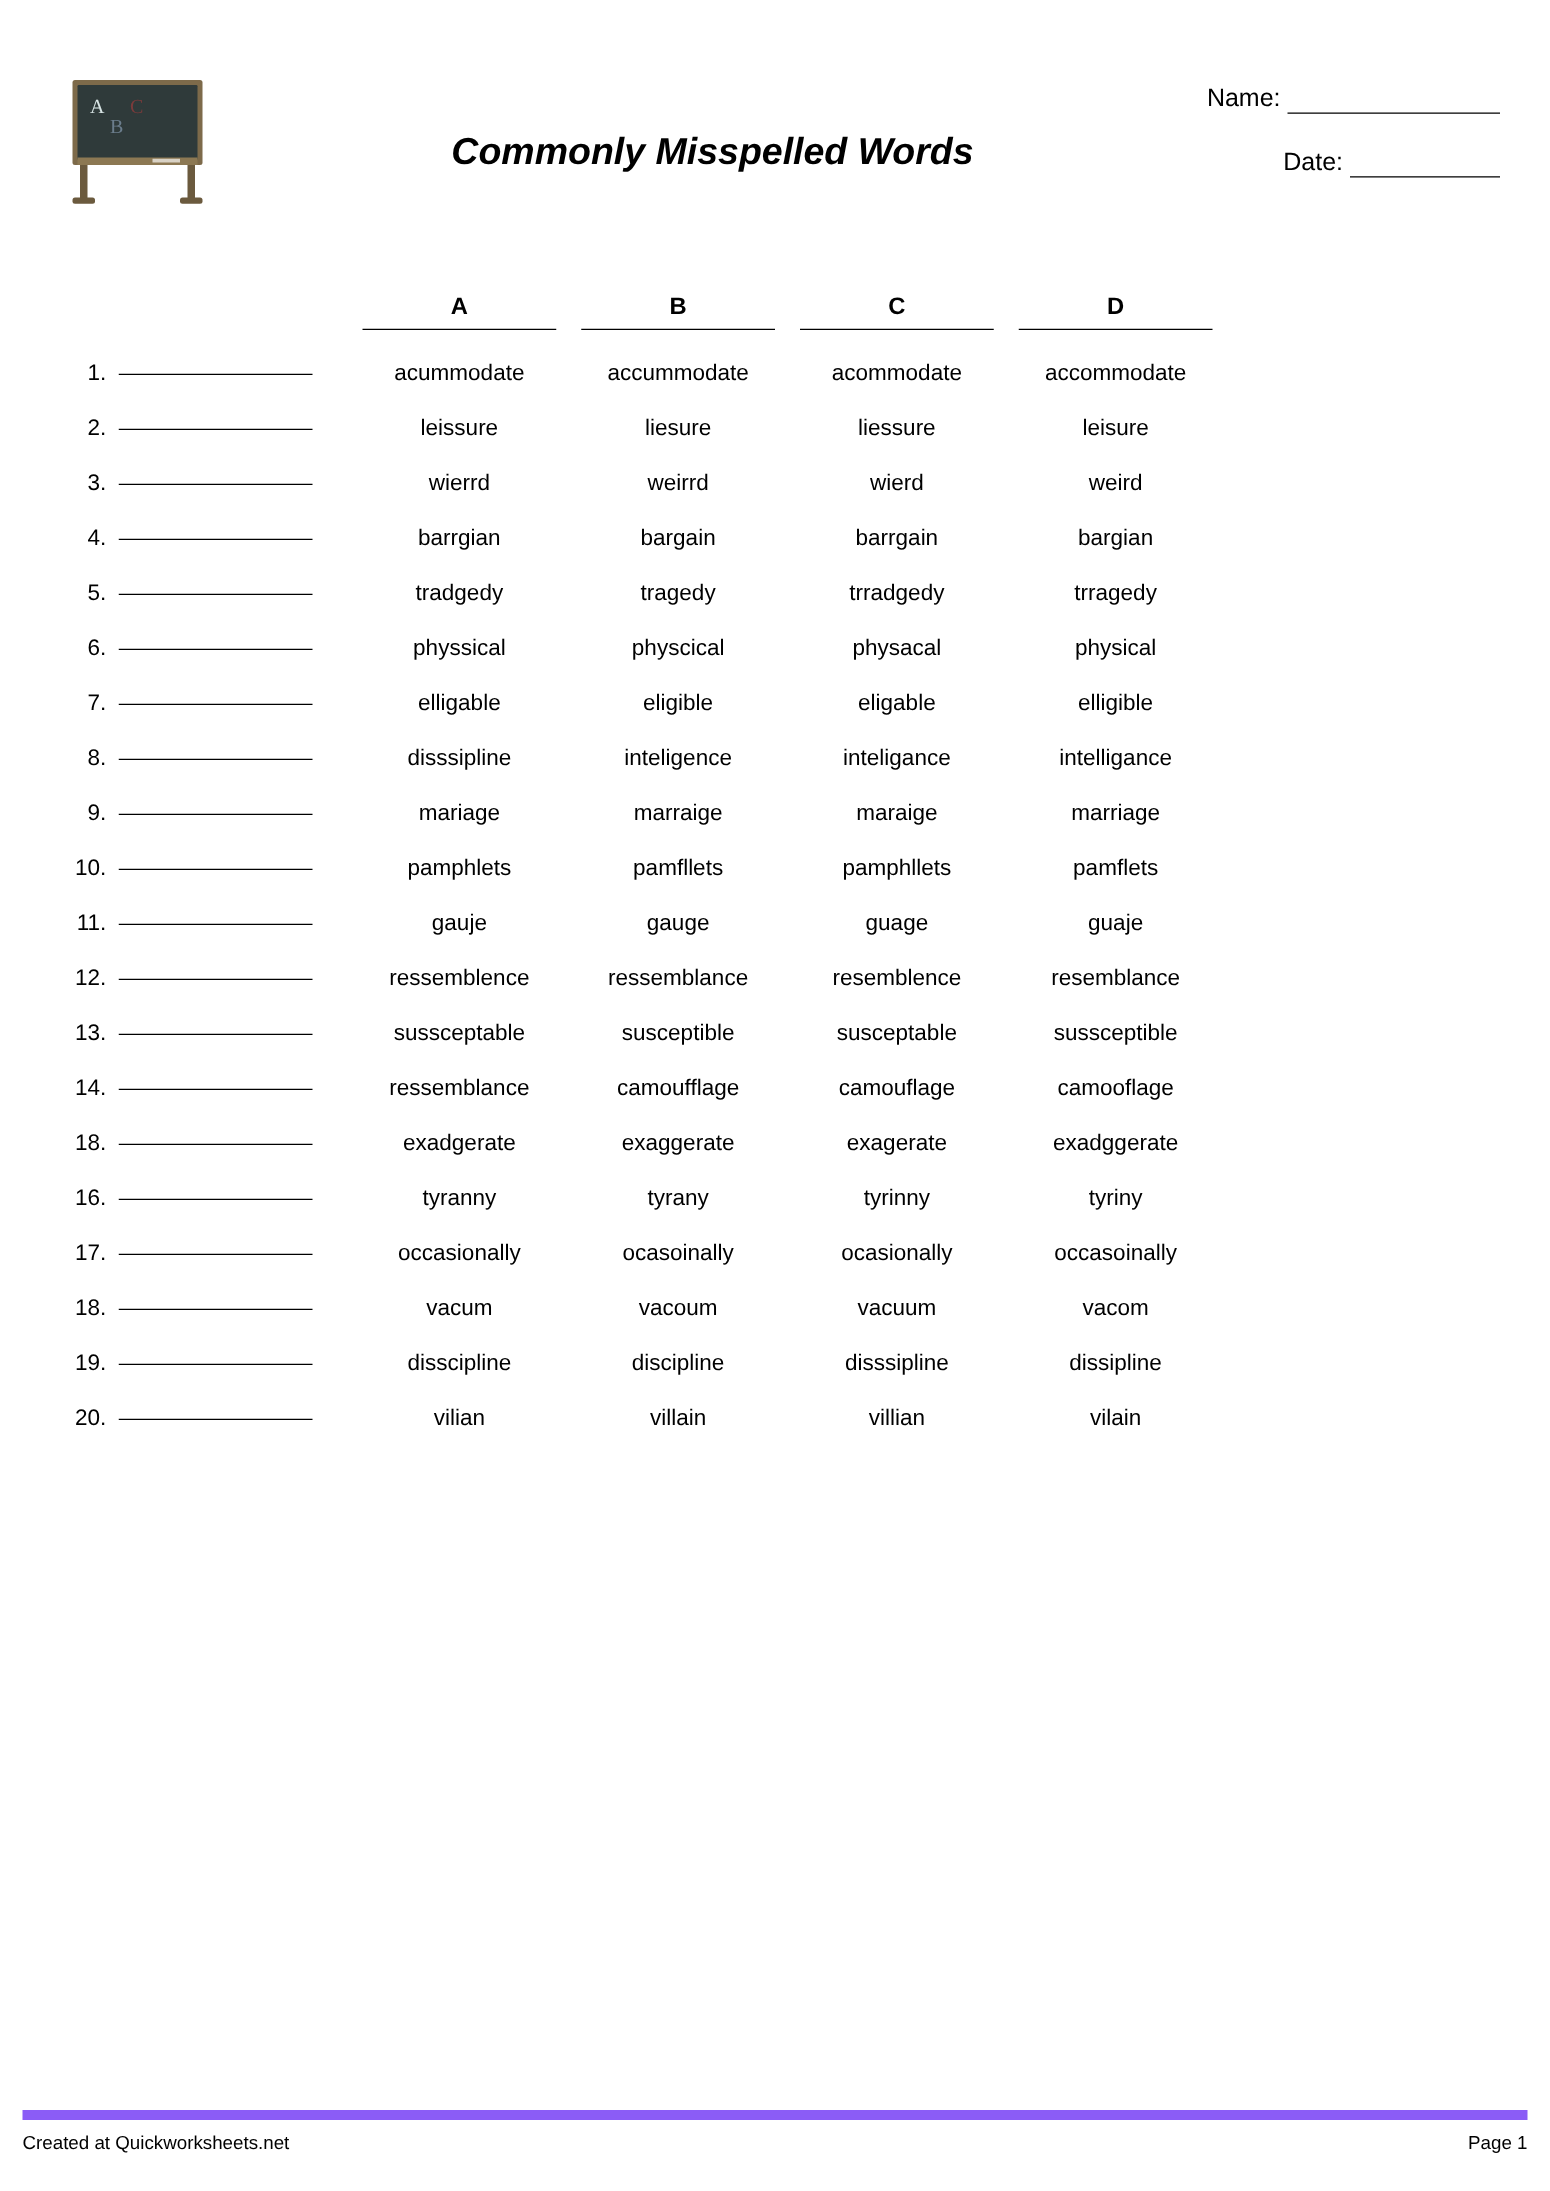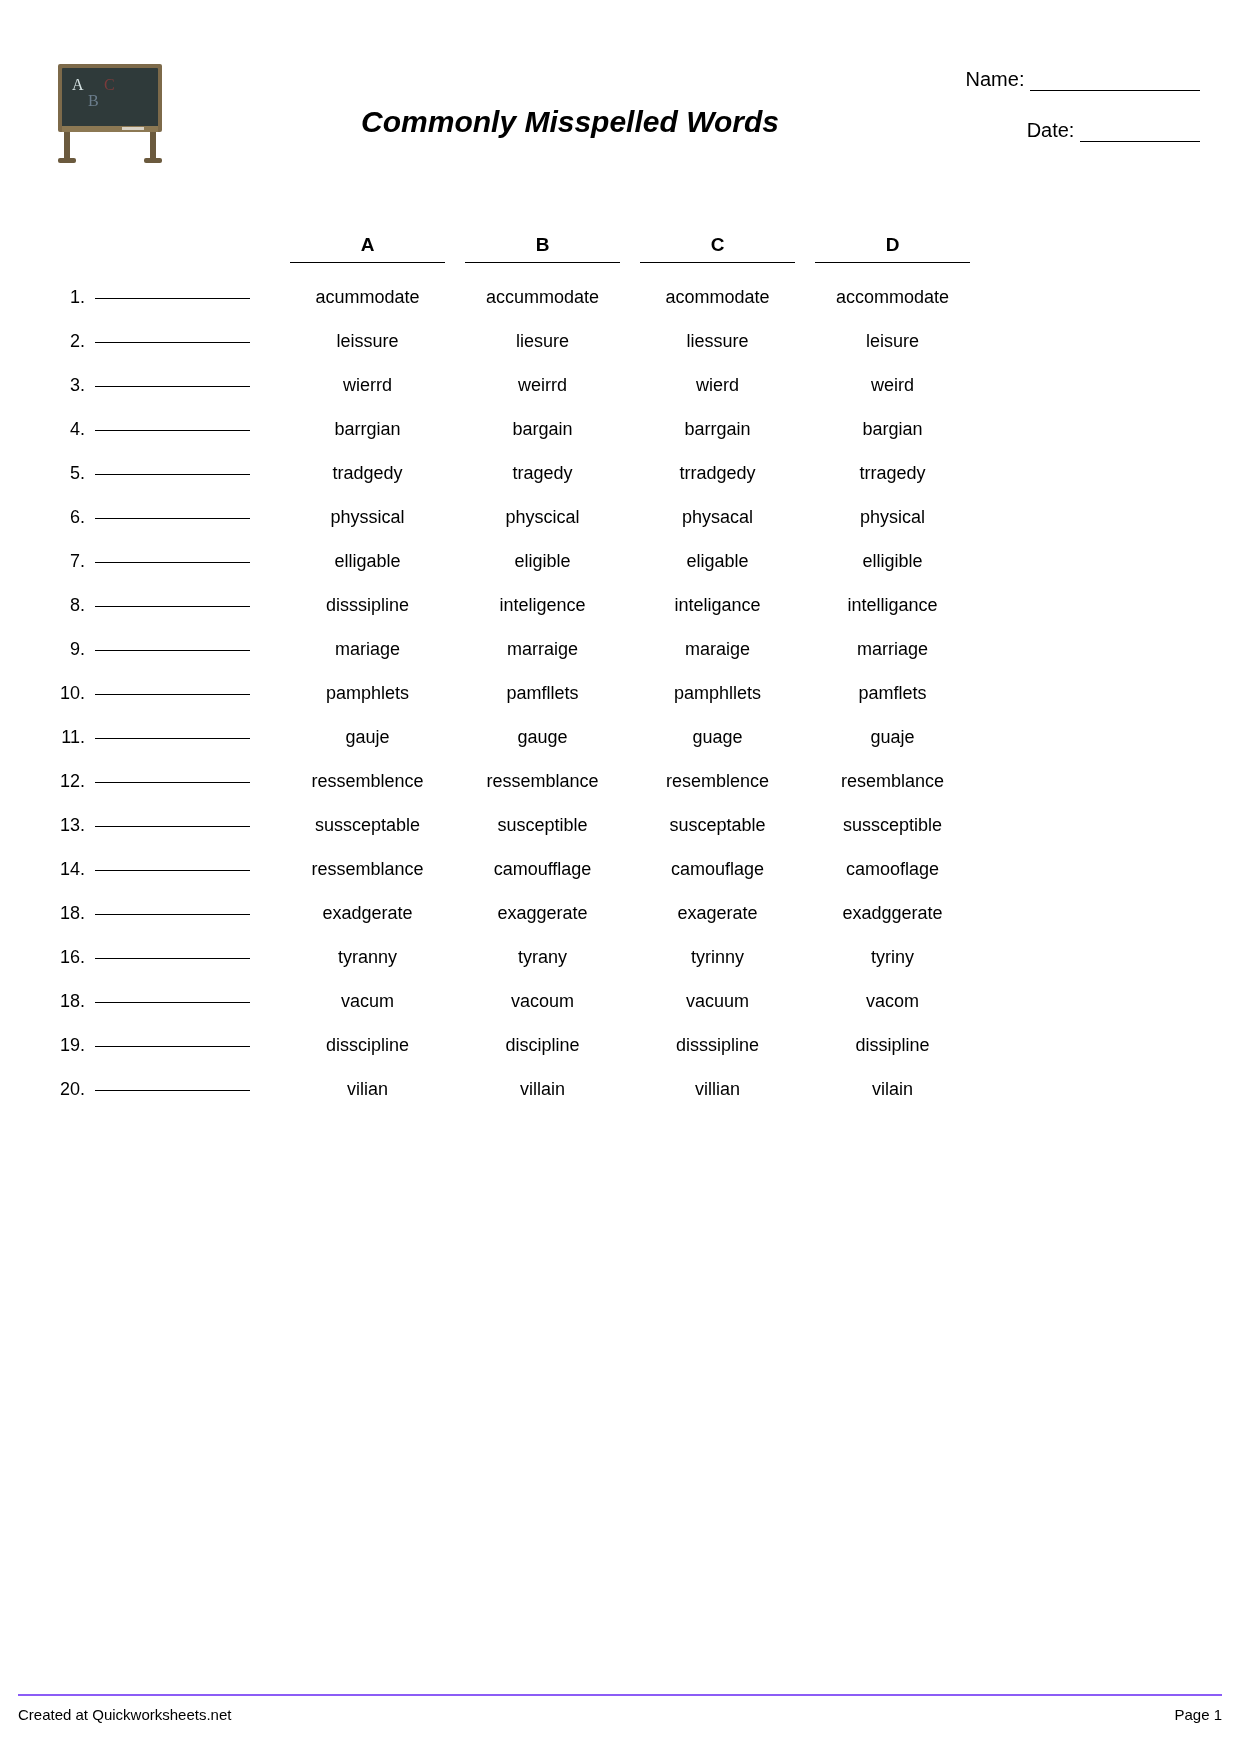--- a/index.html
+++ b/index.html
@@ -87,21 +87,21 @@
       width: 155px;
       margin: 0 10px;
       text-align: center;
       font-size: 18px;
     }
     .footer {
       position: absolute;
       bottom: 30px;
       left: 18px;
       right: 18px;
-      border-top: 2px solid #8b5cf6;
+      border-top: 8px solid #8b5cf6;
       padding-top: 10px;
       display: flex;
       justify-content: space-between;
       font-size: 15px;
     }
   </style>
 </head>
 <body>
 
 <div class="page">
@@ -269,20 +269,28 @@
         </div>
         <div class="row">
           <div class="num-col">16.</div>
           <div class="ans-col"><span class="blank"></span></div>
           <div class="cell">tyranny</div>
           <div class="cell">tyrany</div>
           <div class="cell">tyrinny</div>
           <div class="cell">tyriny</div>
         </div>
         <div class="row">
+          <div class="num-col">17.</div>
+          <div class="ans-col"><span class="blank"></span></div>
+          <div class="cell">occasionally</div>
+          <div class="cell">ocasoinally</div>
+          <div class="cell">ocasionally</div>
+          <div class="cell">occasoinally</div>
+        </div>
+        <div class="row">
           <div class="num-col">18.</div>
           <div class="ans-col"><span class="blank"></span></div>
           <div class="cell">vacum</div>
           <div class="cell">vacoum</div>
           <div class="cell">vacuum</div>
           <div class="cell">vacom</div>
         </div>
         <div class="row">
           <div class="num-col">19.</div>
           <div class="ans-col"><span class="blank"></span></div>

